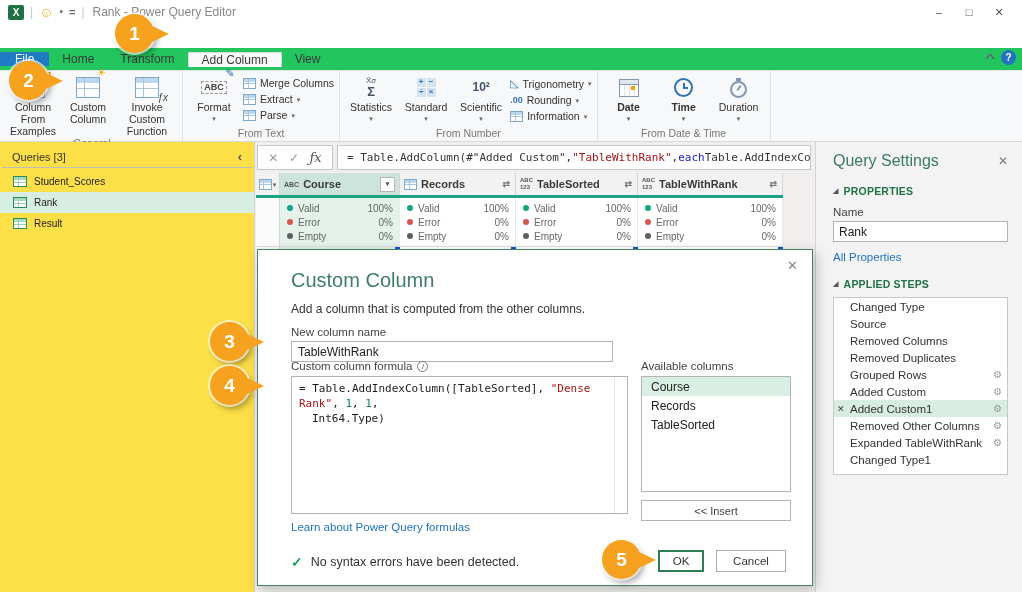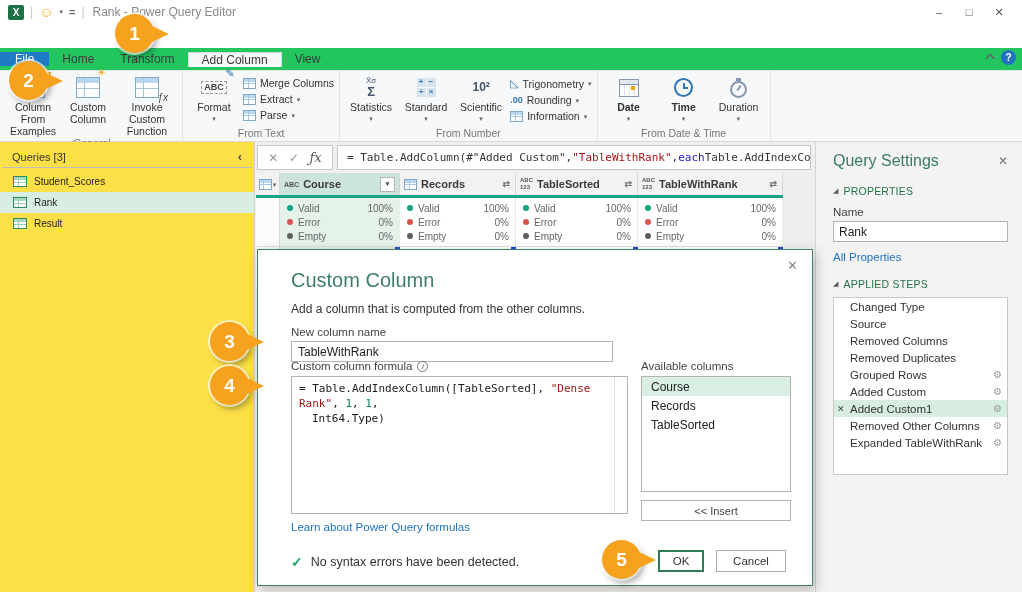--- a/index.html
+++ b/index.html
@@ -115,21 +115,21 @@
 .grow{display:flex;border-bottom:1px solid #e6e6e6;background:#fff;}
 .ncell{width:24px;background:#fafafa;border-right:1px solid #d5d5d5;display:flex;align-items:center;justify-content:center;color:#777;font-size:11px;height:21px;}
 .dcell{border-right:5px solid #1d4ed8;display:flex;align-items:center;padding:0 8px;font-size:11.5px;height:21px;color:#222;text-align:center;}
 .dcell.sel{background:#DFF0E8;}
 .tlink{color:#1B7748;}
 
 
 .qset{width:207px;background:#f3f3f3;border-left:1px solid #d4d4d4;padding:10px 14px 0 17px;position:relative;font-size:11.5px;}
 .qset-title{font-size:16px;color:#3A7B64;font-weight:normal;}
 .qset-close{position:absolute;top:12px;right:14px;color:#777;font-size:12px;}
-.sec-head{display:flex;align-items:center;gap:5px;color:#217346;font-weight:normal;font-size:10.5px;margin-top:15px;letter-spacing:.2px;}
+.sec-head{display:flex;align-items:center;gap:5px;color:#217346;font-weight:bold;font-size:10.5px;margin-top:15px;letter-spacing:.2px;}
 .sec-tri{font-size:7px;color:#555;}
 .fld-label{color:#444;margin:9px 0 3px;}
 .qset input{width:100%;height:21px;border:1px solid #b3b3b3;font-family:"Liberation Sans",sans-serif;font-size:12px;padding:0 5px;background:#fff;color:#222;}
 .link{color:#2173C2;}
 .all-props{margin-top:9px;}
 .steps-box{margin-top:7px;background:#fff;border:1px solid #c8c8c8;height:178px;overflow:hidden;}
 .step{display:flex;align-items:center;height:17px;padding:0 5px 0 3px;font-size:11.5px;color:#333;}
 .step .slot{width:13px;font-size:9px;color:#444;flex:none;}
 .step .gear{margin-left:auto;color:#999;font-size:10px;}
 .step.selected{background:#D7EDE2;}
@@ -567,20 +567,24 @@
         <div class="step">
             <span class="slot"></span>
             <span>Removed Other Columns</span>
             <span class="gear">⚙</span>
           </div>
         <div class="step">
             <span class="slot"></span>
             <span>Expanded TableWithRank</span>
             <span class="gear">⚙</span>
           </div>
+        <div class="step">
+            <span class="slot"></span>
+            <span>Changed Type1</span>
+          </div>
       </div>
     </div>
   </div>
 
   <div class="dialog">
     <span class="dlg-close">✕</span>
     <div class="dlg-title">Custom Column</div>
     <div class="dlg-sub">Add a column that is computed from the other columns.</div>
 
     <div class="dlg-label lab-ncn">New column name</div>

